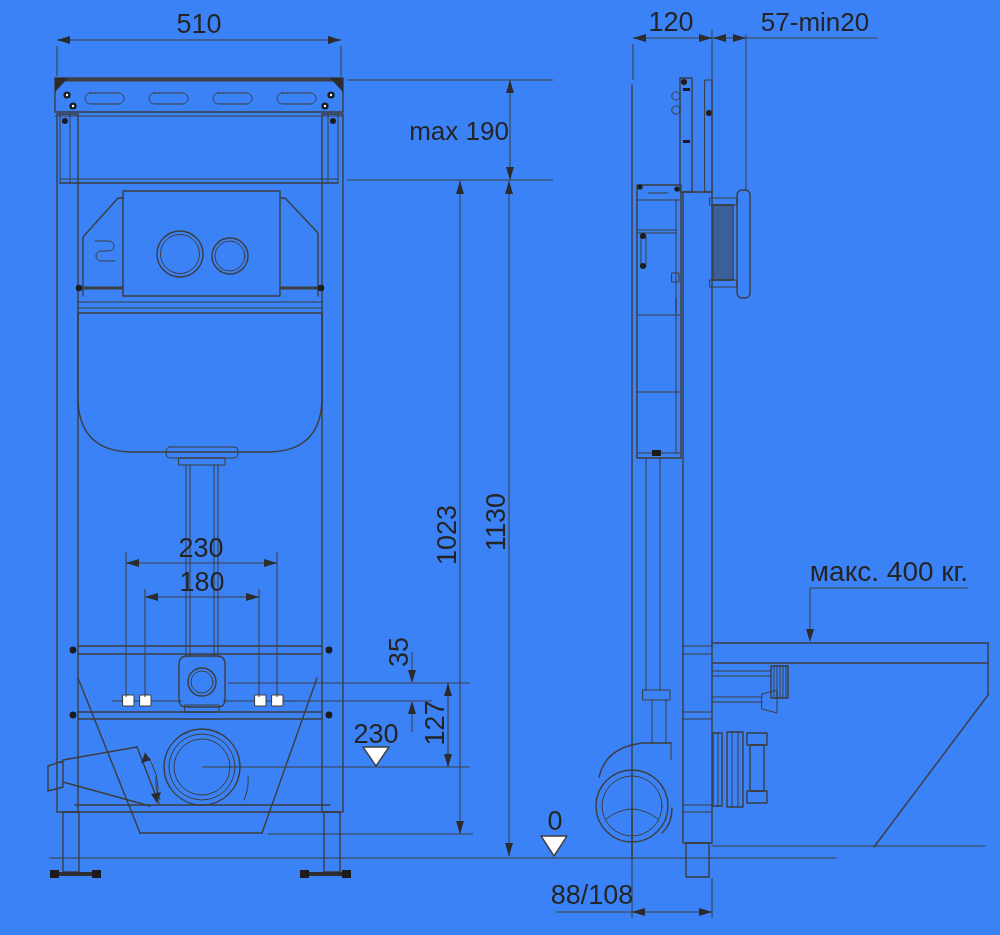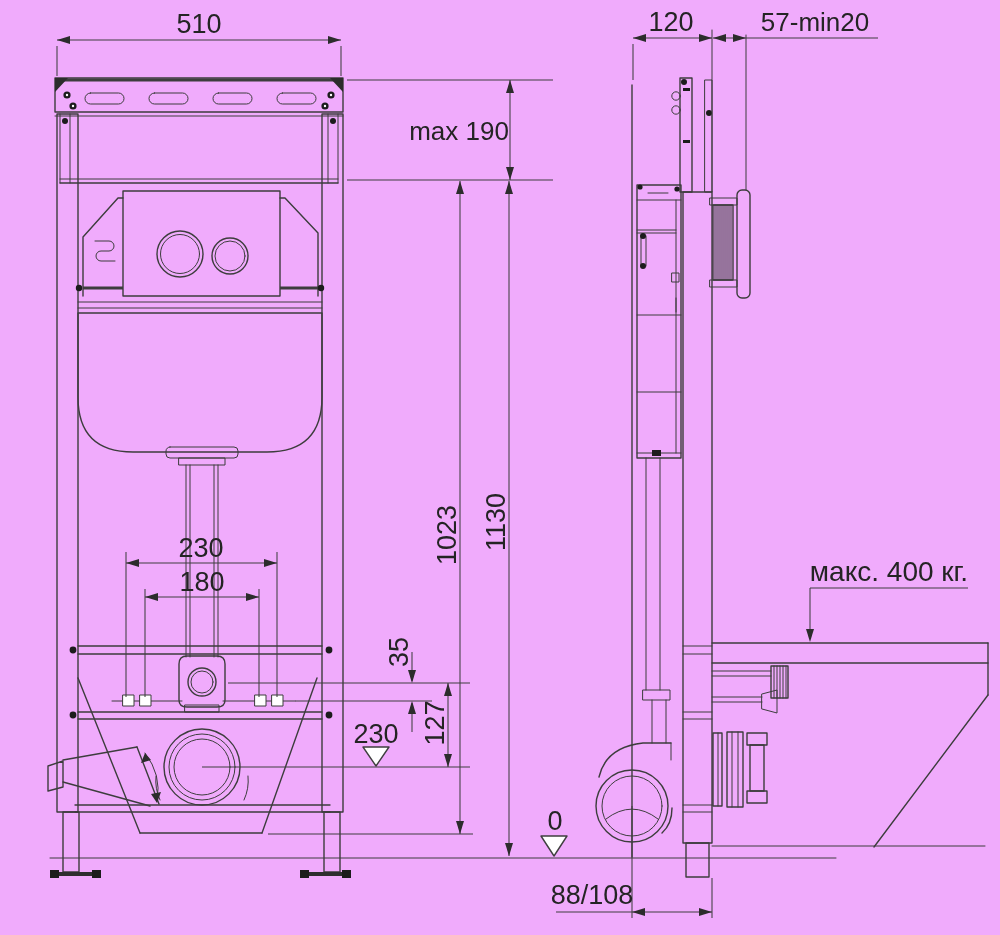--- a/index.html
+++ b/index.html
@@ -1,16 +1,16 @@
 <!DOCTYPE html>
 <html><head>
 <meta charset="utf-8">
 <style>
   html,body{margin:0;padding:0;background:#ffffff}
-  .stage{position:relative;width:1000px;height:935px;background:#f0abfc;overflow:hidden;
+  .stage{position:relative;width:1000px;height:935px;background:#3b82f6;overflow:hidden;
          font-family:"Liberation Sans",sans-serif}
   svg{display:block}
   .g  {fill:none;stroke:#3d3d3d;stroke-width:1.4;stroke-linejoin:round;stroke-linecap:round}
   .g2 {fill:none;stroke:#3d3d3d;stroke-width:1;stroke-linejoin:round;stroke-linecap:round}
   .gk {fill:none;stroke:#3d3d3d;stroke-width:3;stroke-linecap:butt}
   .gk4{fill:none;stroke:#2e2e2e;stroke-width:4.2;stroke-linecap:butt}
   .d  {fill:none;stroke:#3f3f3f;stroke-width:1.05}
   .a  {fill:#2c2c2c;stroke:none}
   .dotf{fill:#1c1c1c;stroke:none}
   .wf {fill:#ffffff}

